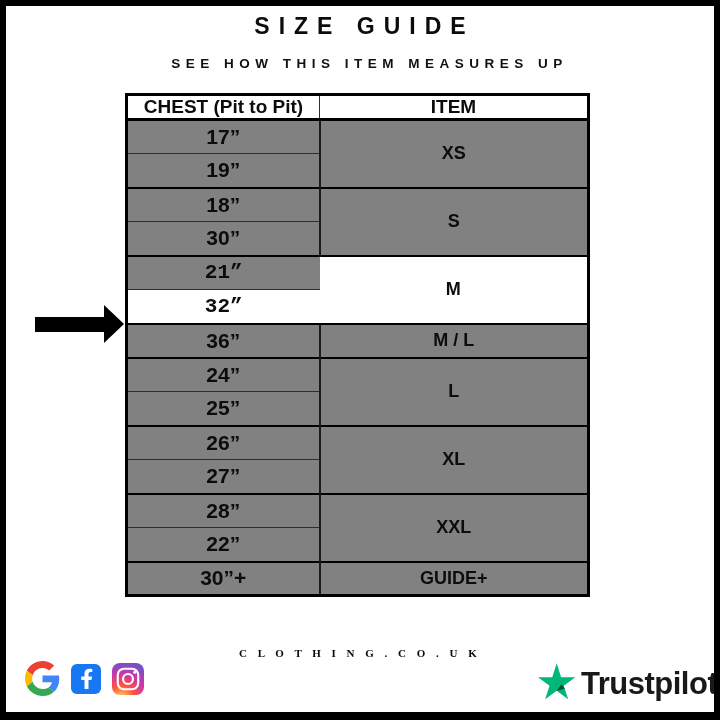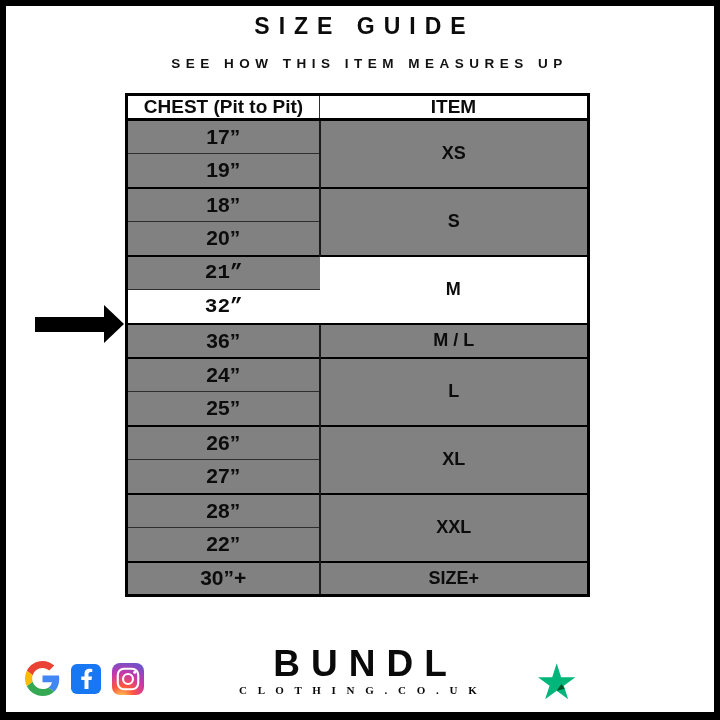--- a/index.html
+++ b/index.html
@@ -94,21 +94,21 @@
     </tr>
     <tr>
       <td>19”</td>
     </tr>
 
     <tr class="gs">
       <td>18”</td>
       <td rowspan="2" class="size-cell col-div">S</td>
     </tr>
     <tr>
-      <td>20”</td>
+      <td>30”</td>
     </tr>
 
     <tr class="gs mrow">
       <td>21”</td>
       <td rowspan="2" class="size-cell white m-size">M</td>
     </tr>
     <tr class="mrow">
       <td class="white">32”</td>
     </tr>
 
@@ -136,21 +136,21 @@
     <tr class="gs">
       <td>28”</td>
       <td rowspan="2" class="size-cell col-div">XXL</td>
     </tr>
     <tr>
       <td>22”</td>
     </tr>
 
     <tr class="gs">
       <td>30”+</td>
-      <td class="size-cell col-div">SIZE+</td>
+      <td class="size-cell col-div">GUIDE+</td>
     </tr>
   </tbody>
 </table>
 
 <div class="social">
   <span class="icon">
     <svg width="35" height="35" viewBox="0 0 48 48">
       <path fill="#EA4335" d="M24 9.5c3.54 0 6.71 1.22 9.21 3.6l6.85-6.85C35.9 2.38 30.47 0 24 0 14.62 0 6.51 5.38 2.56 13.22l7.98 6.19C12.43 13.72 17.74 9.5 24 9.5z"></path>
       <path fill="#4285F4" d="M46.98 24.55c0-1.57-.15-3.09-.38-4.55H24v9.02h12.94c-.58 2.96-2.26 5.48-4.78 7.18l7.73 6c4.51-4.18 7.09-10.36 7.09-17.65z"></path>
       <path fill="#FBBC05" d="M10.53 28.59c-.48-1.45-.76-2.99-.76-4.59s.27-3.14.76-4.59l-7.98-6.19C.92 16.46 0 20.12 0 24c0 3.88.92 7.54 2.56 10.78l7.97-6.19z"></path>
@@ -175,24 +175,24 @@
       </defs>
       <rect width="36" height="36" rx="9" fill="url(#igGrad)"></rect>
       <rect x="6.5" y="6.5" width="23" height="23" rx="7" fill="none" stroke="#fff" stroke-width="2.4"></rect>
       <circle cx="18" cy="18" r="5.6" fill="none" stroke="#fff" stroke-width="2.4"></circle>
       <circle cx="25.6" cy="10.4" r="1.7" fill="#fff"></circle>
     </svg>
   </span>
 </div>
 
 <div class="brand">
-  <div class="name">BUNDL</div>
   <div class="domain">C L O T H I N G . C O . U K</div>
 </div>
 
 <div class="trustpilot">
   <span>
     <svg width="38" height="37" viewBox="0 0 48 46">
       <path fill="#00B67A" d="M47.2 17.6H29.2L23.6 0 18 17.6H0l14.6 10.7L9 45.5l14.6-10.8 14.5 10.8-5.5-17.2 14.6-10.7z"></path>
       <path fill="#005128" d="M23.6 34.7l10.1-2.5-4.2-6.2-5.9 8.7z"></path>
     </svg>
   </span>
+  <span class="tp-text">Trustpilot</span>
 </div>
 
 </body></html>

